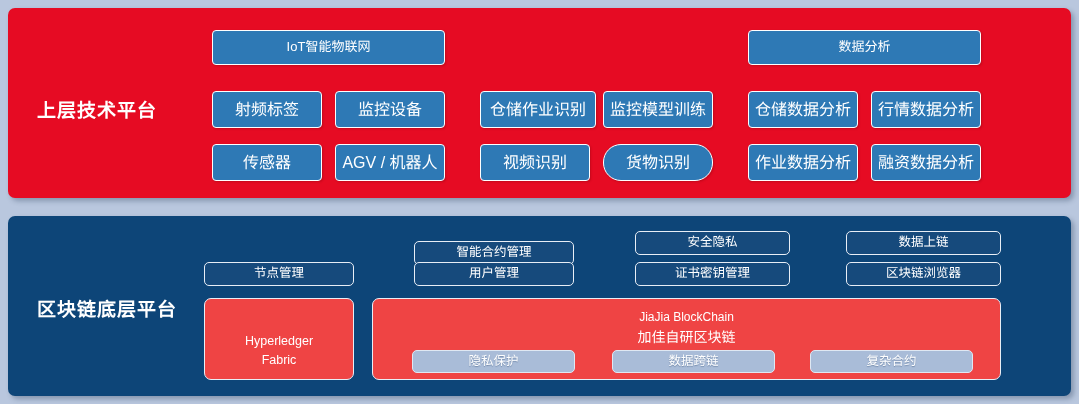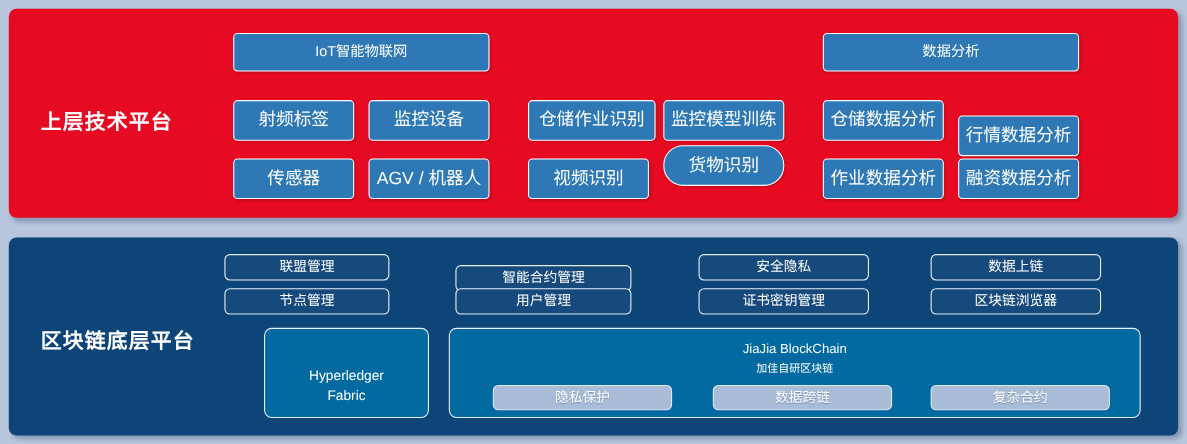--- a/index.html
+++ b/index.html
@@ -91,46 +91,45 @@
     background: #164a7c;
     border: 1px solid #e8eef6;
     font-size: 12.5px;
     border-radius: 5px;
   }
 
   
   .chain-panel {
     position: absolute;
     box-sizing: border-box;
-    background: #0369a1;
+    background: #ef4444;
     border: 1px solid #e8eef6;
     border-radius: 7px;
     color: #ffffff;
-    margin-left: 36px;
   }
   .panel-label {
     position: absolute;
     left: 0;
     right: 0;
     text-align: center;
     color: #ffffff;
     white-space: nowrap;
   }
   .hyper-label {
     top: 33px;
     font-size: 12.5px;
     line-height: 1.5;
   }
   .jiajia-label-en {
     top: 11px;
     font-size: 12px;
   }
   .jiajia-label-cn {
     top: 27px;
-    font-size: 10px;
+    font-size: 14px;
     font-family: Liberation Mono, monospace;
   }
 
   
   .cap-box {
     background: #a9bcd8;
     border: 1px solid #dfe8f3;
     font-size: 12.5px;
     border-radius: 5px;
     color: #ffffff;
@@ -148,34 +147,33 @@
 
     <div class="box tech-box head" style="left:204px; top:22px; width:233px; height:35px;">IoT智能物联网</div>
     <div class="box tech-box" style="left:204px; top:83px; width:110px; height:37px;">射频标签</div>
     <div class="box tech-box" style="left:327px; top:83px; width:110px; height:37px;">监控设备</div>
     <div class="box tech-box" style="left:204px; top:136px; width:110px; height:37px;">传感器</div>
     <div class="box tech-box" style="left:327px; top:136px; width:110px; height:37px;">AGV / 机器人</div>
 
     <div class="box tech-box" style="left:472px; top:83px; width:116px; height:37px;">仓储作业识别</div>
     <div class="box tech-box" style="left:595px; top:83px; width:110px; height:37px;">监控模型训练</div>
     <div class="box tech-box" style="left:472px; top:136px; width:110px; height:37px;">视频识别</div>
-    <div class="box tech-box" style="left:595px; top:124px; width:110px; height:37px;border-radius:18px;">货物识别</div>
+    <div class="box tech-box" style="left:595px; top:136px; width:110px; height:37px;border-radius:18px;">货物识别</div>
 
     <div class="box tech-box head" style="left:740px; top:22px; width:233px; height:35px;">数据分析</div>
     <div class="box tech-box" style="left:740px; top:83px; width:110px; height:37px;">仓储数据分析</div>
-    <div class="box tech-box" style="left:863px; top:83px; width:110px; height:37px;margin-top:14px;">行情数据分析</div>
+    <div class="box tech-box" style="left:863px; top:83px; width:110px; height:37px;">行情数据分析</div>
     <div class="box tech-box" style="left:740px; top:136px; width:110px; height:37px;">作业数据分析</div>
     <div class="box tech-box" style="left:863px; top:136px; width:110px; height:37px;">融资数据分析</div>
   </div>
 
   <div class="layer layer-bottom">
 
     <div class="layer-title">区块链底层平台</div>
 
-    <div class="box chain-box" style="left:196px; top:15px; width:150px; height:24px;">联盟管理</div>
     <div class="box chain-box" style="left:196px; top:46px; width:150px; height:24px;">节点管理</div>
 
     <div class="box chain-box" style="left:406px; top:25px; width:160px; height:24px;">智能合约管理</div>
     <div class="box chain-box" style="left:406px; top:46px; width:160px; height:24px;">用户管理</div>
 
     <div class="box chain-box" style="left:627px; top:15px; width:155px; height:24px;">安全隐私</div>
     <div class="box chain-box" style="left:627px; top:46px; width:155px; height:24px;">证书密钥管理</div>
 
     <div class="box chain-box" style="left:838px; top:15px; width:155px; height:24px;">数据上链</div>
     <div class="box chain-box" style="left:838px; top:46px; width:155px; height:24px;">区块链浏览器</div>

